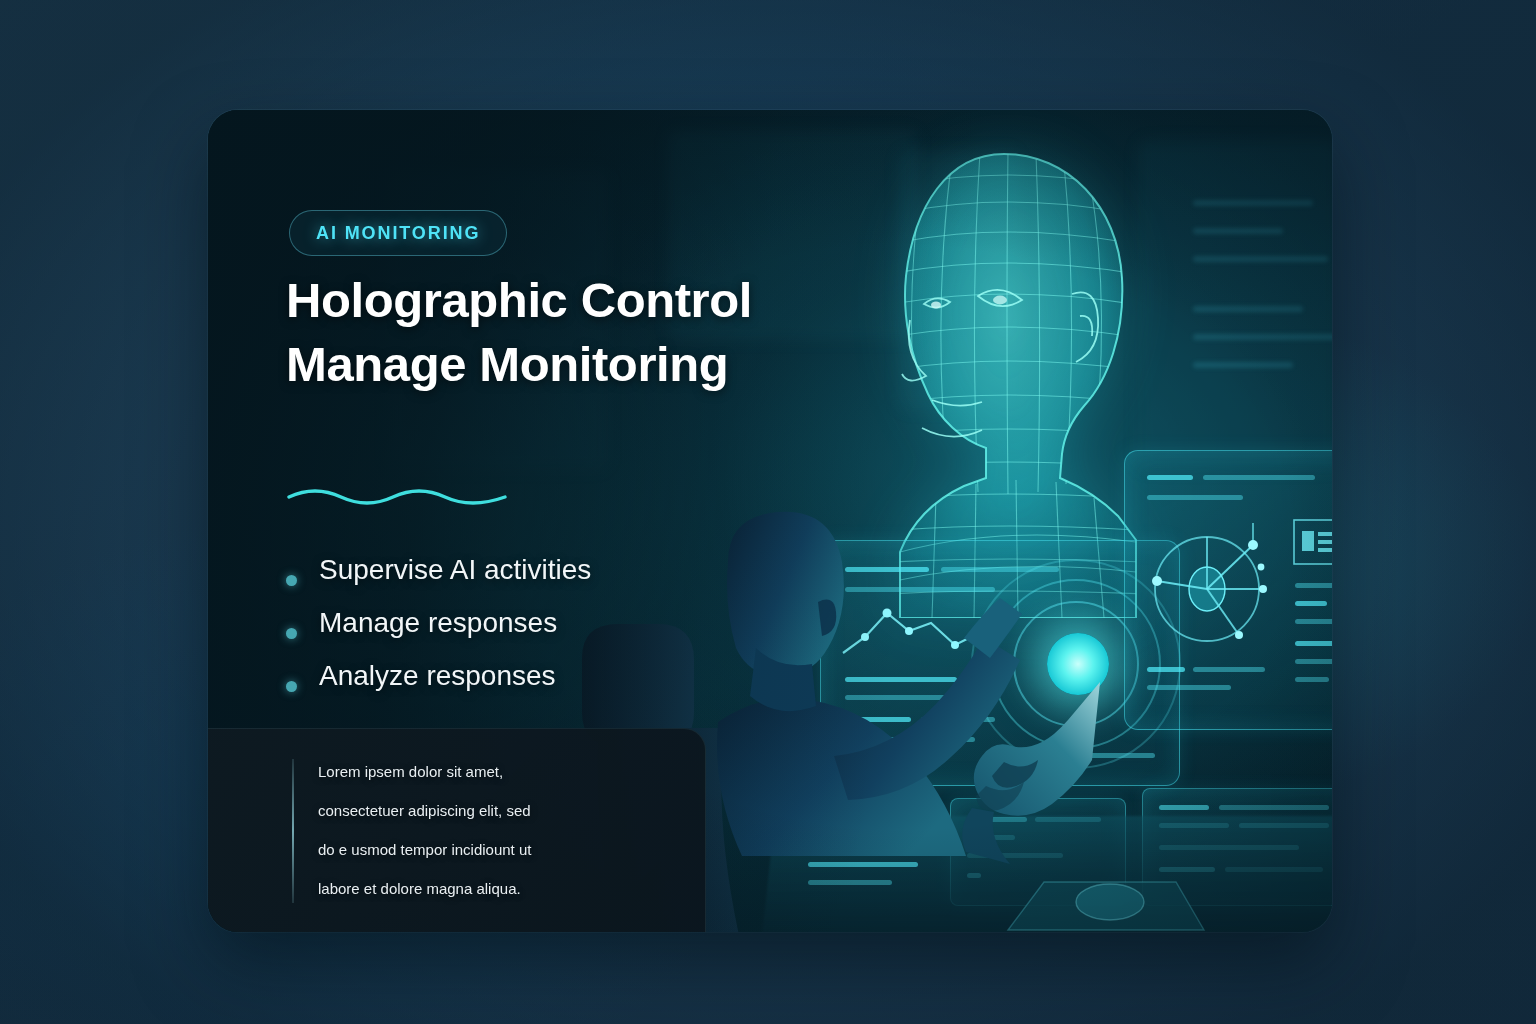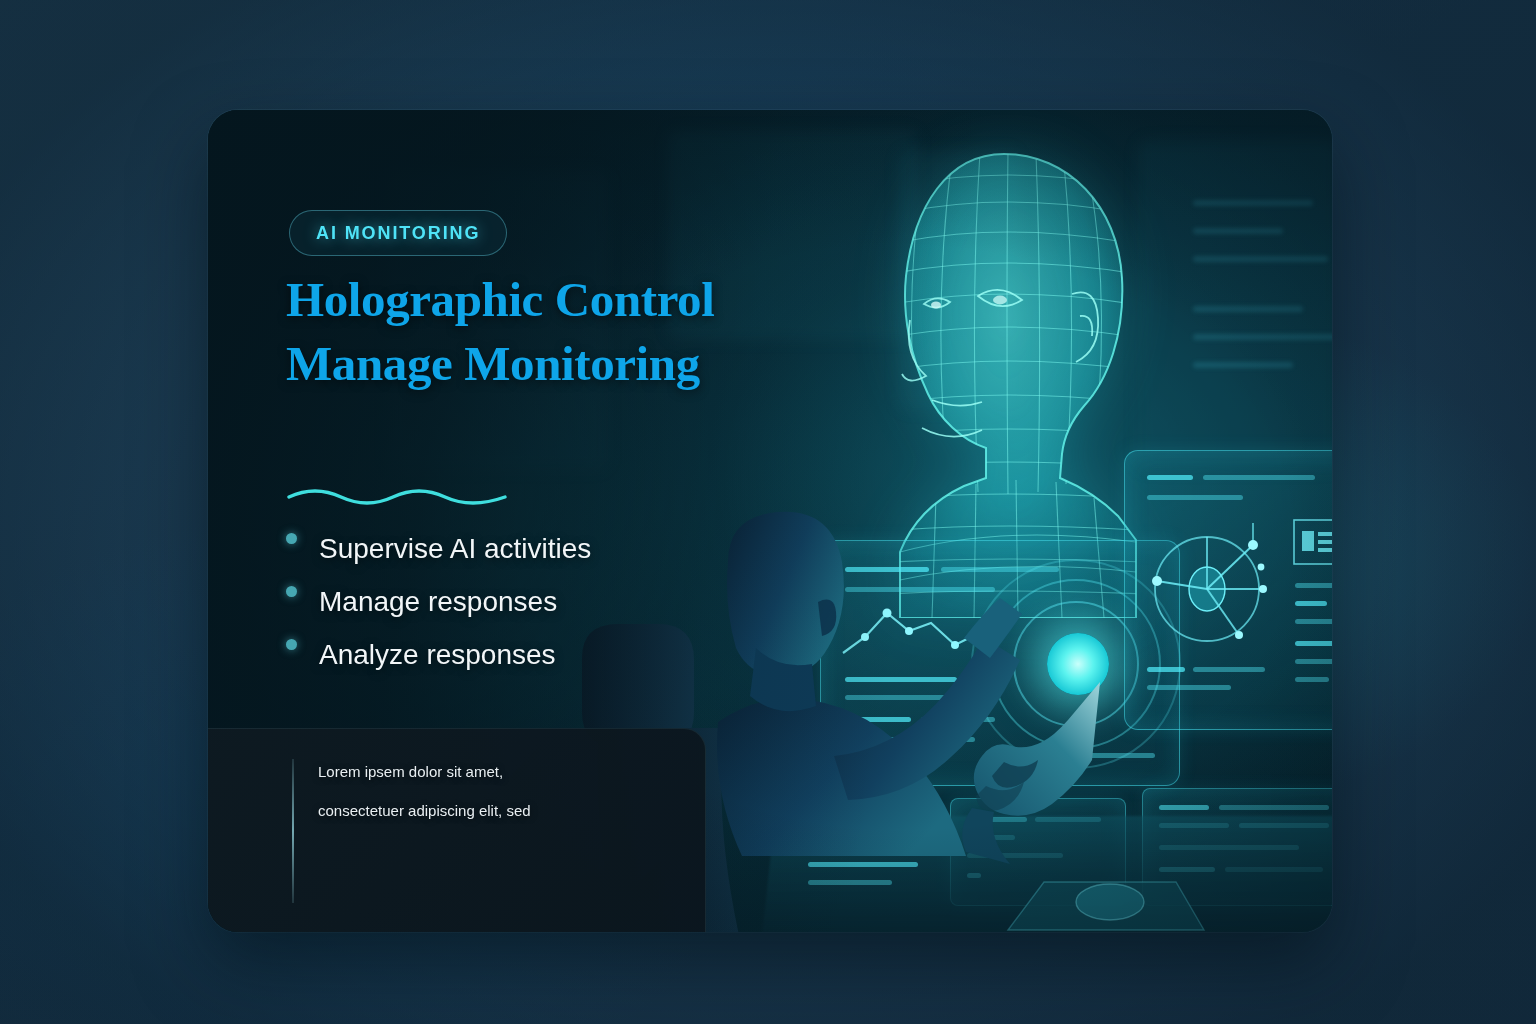--- a/index.html
+++ b/index.html
@@ -110,32 +110,31 @@
     border-radius:23px;
     background:rgba(9,40,52,.62);
     color:#4fe3f7;
     font-size:18px; font-weight:700; letter-spacing:1.9px;
     text-shadow:0 0 14px rgba(79,227,247,.6);
     margin-top:12px;
   }
 
   .headline{
     position:absolute; left:78px; top:158px; width:540px;
-    color:#0ea5e9;
+    color:#ffffff;
     font-size:49px; font-weight:700; line-height:64px;
     letter-spacing:-.4px;
     text-shadow:0 2px 10px rgba(0,0,0,.55);
-    font-family:Liberation Serif, serif;
   }
 
   .wave{ position:absolute; left:78px; top:375px; }
 
   .bullets{ position:absolute; left:78px; top:423px; width:520px; list-style:none; }
   .bullets li{
-    display:flex; align-items:flex-start; height:53px;
+    display:flex; align-items:flex-end; height:53px;
     color:#f2f6f8; font-size:28px; font-weight:400;
     text-shadow:0 2px 8px rgba(0,0,0,.5);
   }
   .dot{
     width:11px; height:11px; border-radius:50%;
     background:#46a7b2; margin-right:22px; flex:0 0 auto;
     box-shadow:0 0 8px rgba(70,167,178,.7);
   }
 
   
@@ -410,17 +409,18 @@
         <span>Analyze responses</span>
       </li>
     </ul>
   </div>
 
   <div class="quote-panel">
     <div class="quote-rule"></div>
     <p class="quote-text">
       <span>Lorem ipsem dolor sit amet,</span><br>
       <span>consectetuer adipiscing elit, sed</span><br>
-      <br>
+      <span>do e usmod tempor incidiount ut</span><br>
+      <span>labore et dolore magna aliqua.</span>
     </p>
   </div>
 
 </div>
 
 </body></html>

